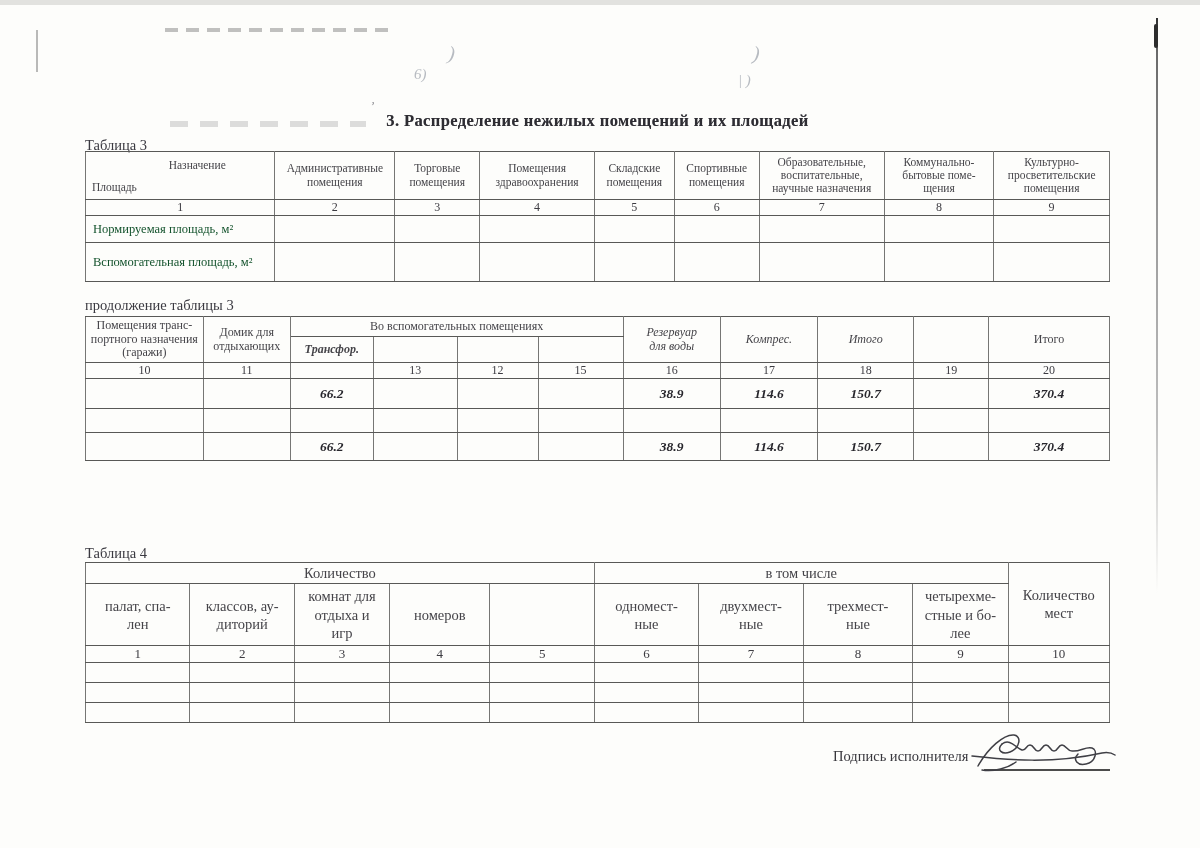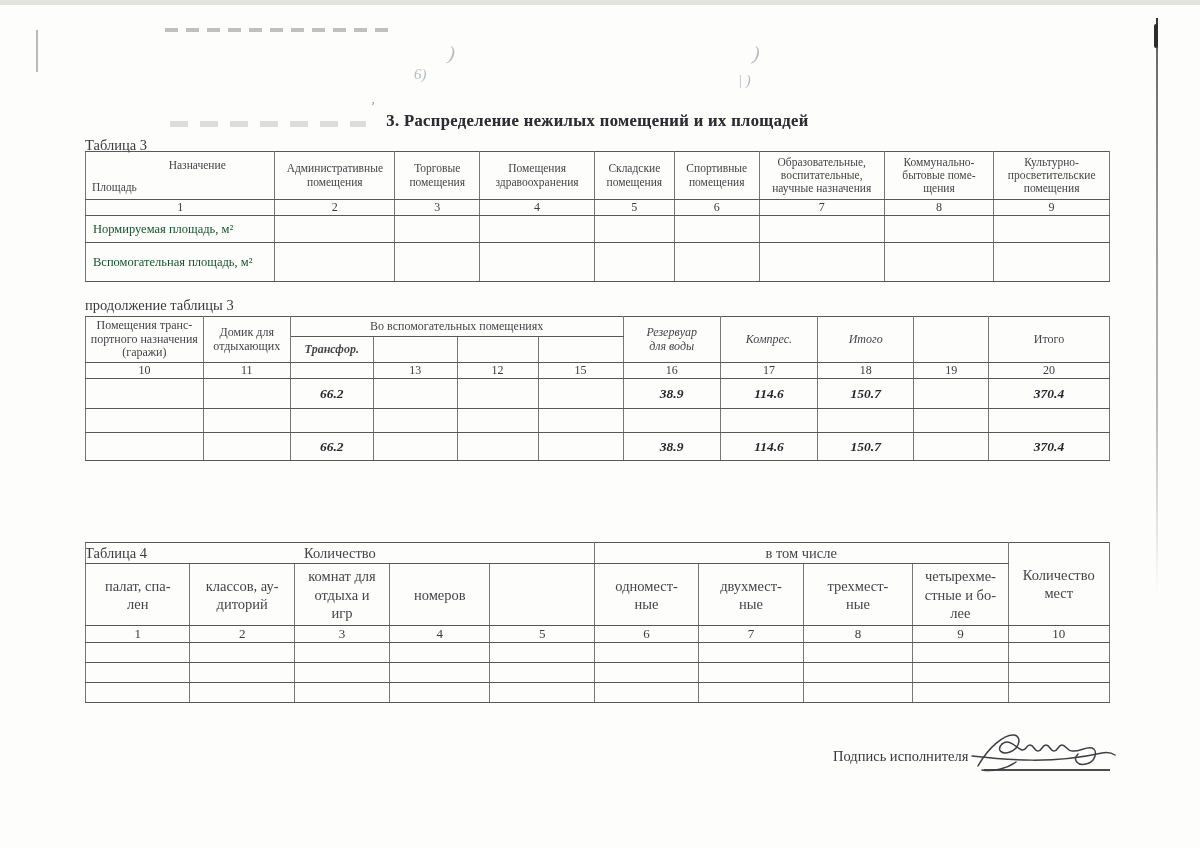--- a/index.html
+++ b/index.html
@@ -233,21 +233,21 @@
         <td class="val">150.7</td>
         <td class="val"></td>
         <td class="val">370.4</td>
       </tr>
     </tbody>
       </table>
   </div>
 
   <div class="tbl-label" style="top:545px;">Таблица 4</div>
 
-  <div class="content" style="top:542px;border-radius:29px;">
+  <div class="content" style="top:562px;border-radius:29px;">
     <table id="t4">
       <colgroup>
         <col style="width:10.2%">
           <col style="width:10.2%">
           <col style="width:9.3%">
           <col style="width:9.8%">
         <col style="width:10.2%">
           <col style="width:10.2%">
           <col style="width:10.2%">
           <col style="width:10.7%">

